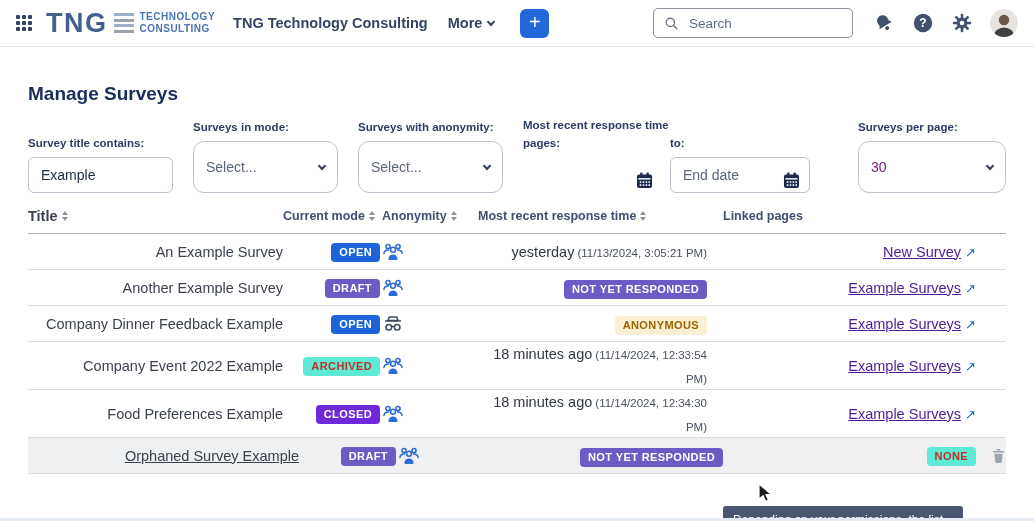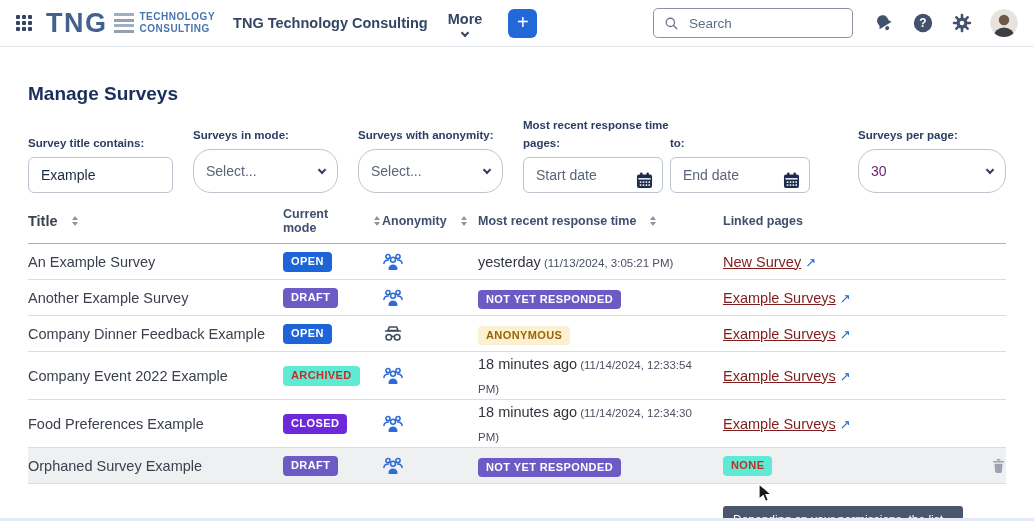--- a/index.html
+++ b/index.html
@@ -13,74 +13,74 @@
   .topbar { height: 47px; display: flex; align-items: center; padding: 0 16px; border-bottom: 1px solid #e2e5e9; background: #fff; }
   .appgrid { display: grid; grid-template-columns: repeat(3, 4px); grid-gap: 2px; cursor: pointer; margin-right: 14px; }
   .appgrid i { width: 4px; height: 4px; background: #344563; border-radius: 1px; }
   .logo { display: flex; align-items: center; gap: 6px; cursor: pointer; }
   .logo-tng { font-size: 27px; font-weight: 800; color: #44608f; letter-spacing: 1.5px; line-height: 1; }
   .logo-bars { display: flex; flex-direction: column; gap: 2.5px; }
   .logo-bars i { width: 20px; height: 3px; background: #97a1ae; }
   .logo-bars i:nth-child(odd) { background: #9db0c9; }
   .logo-sub { display: flex; flex-direction: column; font-size: 10px; font-weight: 700; color: #4a74ae; line-height: 1.25; letter-spacing: 0.5px; }
   .space-link { font-size: 14.5px; font-weight: 700; color: #344563; margin-left: 18px; text-decoration: none; cursor: pointer; }
-  .more { display: flex; align-items: center; gap: 6px; font-size: 14.5px; font-weight: 700; color: #344563; margin-left: 20px; cursor: pointer; flex-direction: column; }
+  .more { display: flex; align-items: center; gap: 6px; font-size: 14.5px; font-weight: 700; color: #344563; margin-left: 20px; cursor: pointer; }
   .chev { width: 6px; height: 6px; border-right: 2px solid #344563; border-bottom: 2px solid #344563; transform: rotate(45deg); margin-top: -3px; }
   .create-btn { width: 29px; height: 29px; border: none; border-radius: 6px; background: #2368d9; color: #fff; font-size: 20px; display: flex; align-items: center; justify-content: center; margin-left: 26px; cursor: pointer; line-height: 1; padding: 0 0 2px 0; font-family: inherit; }
   .search-box { margin-left: auto; display: flex; align-items: center; gap: 8px; width: 200px; height: 30px; border: 1.5px solid #8a93a2; border-radius: 5px; padding: 0 10px; background: #fff; }
   .search-box input { border: none; outline: none; flex: 1; min-width: 0; font-size: 13.5px; color: #333; font-family: inherit; background: transparent; }
   .search-box input::placeholder { color: #5e6c84; }
   .topbar-right { display: flex; align-items: center; gap: 17px; margin-left: 20px; }
   .tb-icon { display: flex; cursor: pointer; }
   .avatar { width: 28px; height: 28px; border-radius: 50%; overflow: hidden; cursor: pointer; }
   
   main { padding: 0 28px; position: relative; }
   h1 { font-size: 19px; font-weight: 700; color: #1a2d5c; margin: 36px 0 14px; }
   
   .filters { display: flex; align-items: flex-end; gap: 20px; }
   .f-label { font-size: 11.5px; font-weight: 700; color: #2c3c63; margin-bottom: 8px; display: block; white-space: nowrap; }
   .f-input { height: 36px; border: 1px solid #bcc3cf; border-radius: 6px; font-size: 14px; color: #1d2940; padding: 8px 12px; width: 100%; font-family: inherit; outline: none; }
   .f-input::placeholder { color: #5a6578; }
-  .f-select { height: 44px; border: 1px solid #bcc3cf; border-radius: 18px; display: flex; align-items: center; justify-content: space-between; padding: 0 12px; cursor: pointer; background: #fff; }
+  .f-select { height: 52px; border: 1px solid #bcc3cf; border-radius: 11px; display: flex; align-items: center; justify-content: space-between; padding: 0 12px; cursor: pointer; background: #fff; }
   .f-select .val { font-size: 14px; color: #5a6578; }
   .f-select .val.dark { color: #701a75; }
   .f-select .chev { border-color: #33415c; }
   .f-w145 { width: 145px; } .f-w148 { width: 148px; }
   .date-group .pair { display: flex; gap: 7px; }
   .date-field { position: relative; width: 140px; }
   .date-field .f-input { padding-right: 36px; }
   .date-field svg { position: absolute; right: 9px; top: 8px; pointer-events: none; }
   .group-label { font-size: 11.5px; font-weight: 700; color: #2c3c63; margin-bottom: 6px; }
   .f-spacer { flex: 1; }
   
   .thead { display: flex; align-items: center; margin-top: 14px; padding-bottom: 8px; border-bottom: 1px solid #a9b0bc; }
-  .th { font-size: 12.5px; font-weight: 700; color: #3f4f6e; display: flex; align-items: center; gap: 14px; }
+  .th { font-size: 12.5px; font-weight: 700; color: #3f4f6e; display: flex; align-items: center; gap: 4px; }
   .sort { display: inline-flex; flex-direction: column; gap: 2px; cursor: pointer; }
   .sort i { width: 0; height: 0; border-left: 3.5px solid transparent; border-right: 3.5px solid transparent; }
   .sort .up { border-bottom: 4px solid #8a94a4; }
   .sort .dn { border-top: 4px solid #8a94a4; }
-  .row { display: flex; align-items: center; border-bottom: 1px solid #d9dce1; min-height: 36px; }
+  .row { display: flex; align-items: center; border-bottom: 1px solid #d9dce1; min-height: 36px; text-align: right; }
   .row.tall { min-height: 48px; }
   .row.hovered { background: #eef0f2; }
   .c-title { width: 255px; font-size: 14.5px; color: #3b414d; }
-  .c-title.u { cursor: pointer; }
+  .c-title.u { text-decoration: underline; cursor: pointer; margin-left: 16px; }
   .c-mode { width: 97px; }
   .c-anon { width: 98px; padding-left: 2px; display: flex; align-items: center; }
   .c-resp { width: 245px; padding-right: 16px; line-height: 1.45; }
   .c-link { flex: 1; }
   .c-act { width: 30px; display: flex; justify-content: flex-end; }
   .badge { display: inline-block; font-size: 11px; font-weight: 700; letter-spacing: 0.4px; padding: 3px 8px; border-radius: 4px; line-height: 1.2; white-space: nowrap; }
   .b-blue { background: #1e64d9; color: #fff; }
   .b-purple { background: #6c5ac5; color: #fff; }
   .b-green { background: #6d28d9; color: #fff; }
   .b-red-subtle { background: #5eead4; color: #c13128; }
   .b-amber-subtle { background: #fbf0d2; color: #9c6500; }
   .resp-main { font-size: 14.5px; color: #30363f; }
   .resp-detail { font-size: 11.5px; color: #495061; margin-left: 3px; }
-  .link { color: #7f1d1d; font-size: 14.5px; text-decoration: underline; cursor: pointer; }
+  .link { color: #4c1d95; font-size: 14.5px; text-decoration: underline; cursor: pointer; }
   .link-arrow { color: #1a63d4; font-size: 13px; margin-left: 4px; text-decoration: none; }
   .trash { cursor: pointer; display: flex; }
   
   .tooltip { position: absolute; left: 723px; top: 423px; width: 240px; background: #49566d; color: #fff; font-size: 12px; line-height: 1.45; padding: 6px 10px; border-radius: 3px; }
   .cursor { position: absolute; left: 758px; top: 400px; pointer-events: none; }
   .bottom-strip { position: absolute; left: 0; bottom: 0; width: 100%; height: 3px; background: #e3eaf4; }
 </style>
 </head>
 <body>
 
@@ -183,21 +183,20 @@
       <div class="f-select">
         <span class="val">Select...</span>
         <span class="chev"></span>
       </div>
     </div>
     <div class="date-group">
       <div class="group-label">Most recent response time</div>
       <div class="pair">
         <div class="date-field">
           <label class="f-label">pages:</label>
-          <input class="f-input" placeholder="Start date" style="">
           <svg width="19" height="19" viewBox="0 0 24 24" fill="#1d2b4f" style="top:34px;">
             <rect x="2.5" y="4.5" width="19" height="17" rx="2.5"></rect>
             <rect x="6.5" y="2" width="3" height="5" rx="1.2"></rect>
               <rect x="14.5" y="2" width="3" height="5" rx="1.2"></rect>
             <rect x="4.3" y="9" width="15.4" height="1.8" fill="#fff"></rect>
             <rect x="6" y="13" width="2" height="2" fill="#fff"></rect>
               <rect x="9.7" y="13" width="2" height="2" fill="#fff"></rect>
               <rect x="13.4" y="13" width="2" height="2" fill="#fff"></rect>
               <rect x="17" y="13" width="2" height="2" fill="#fff"></rect>
             <rect x="6" y="16.8" width="2" height="2" fill="#fff"></rect>

